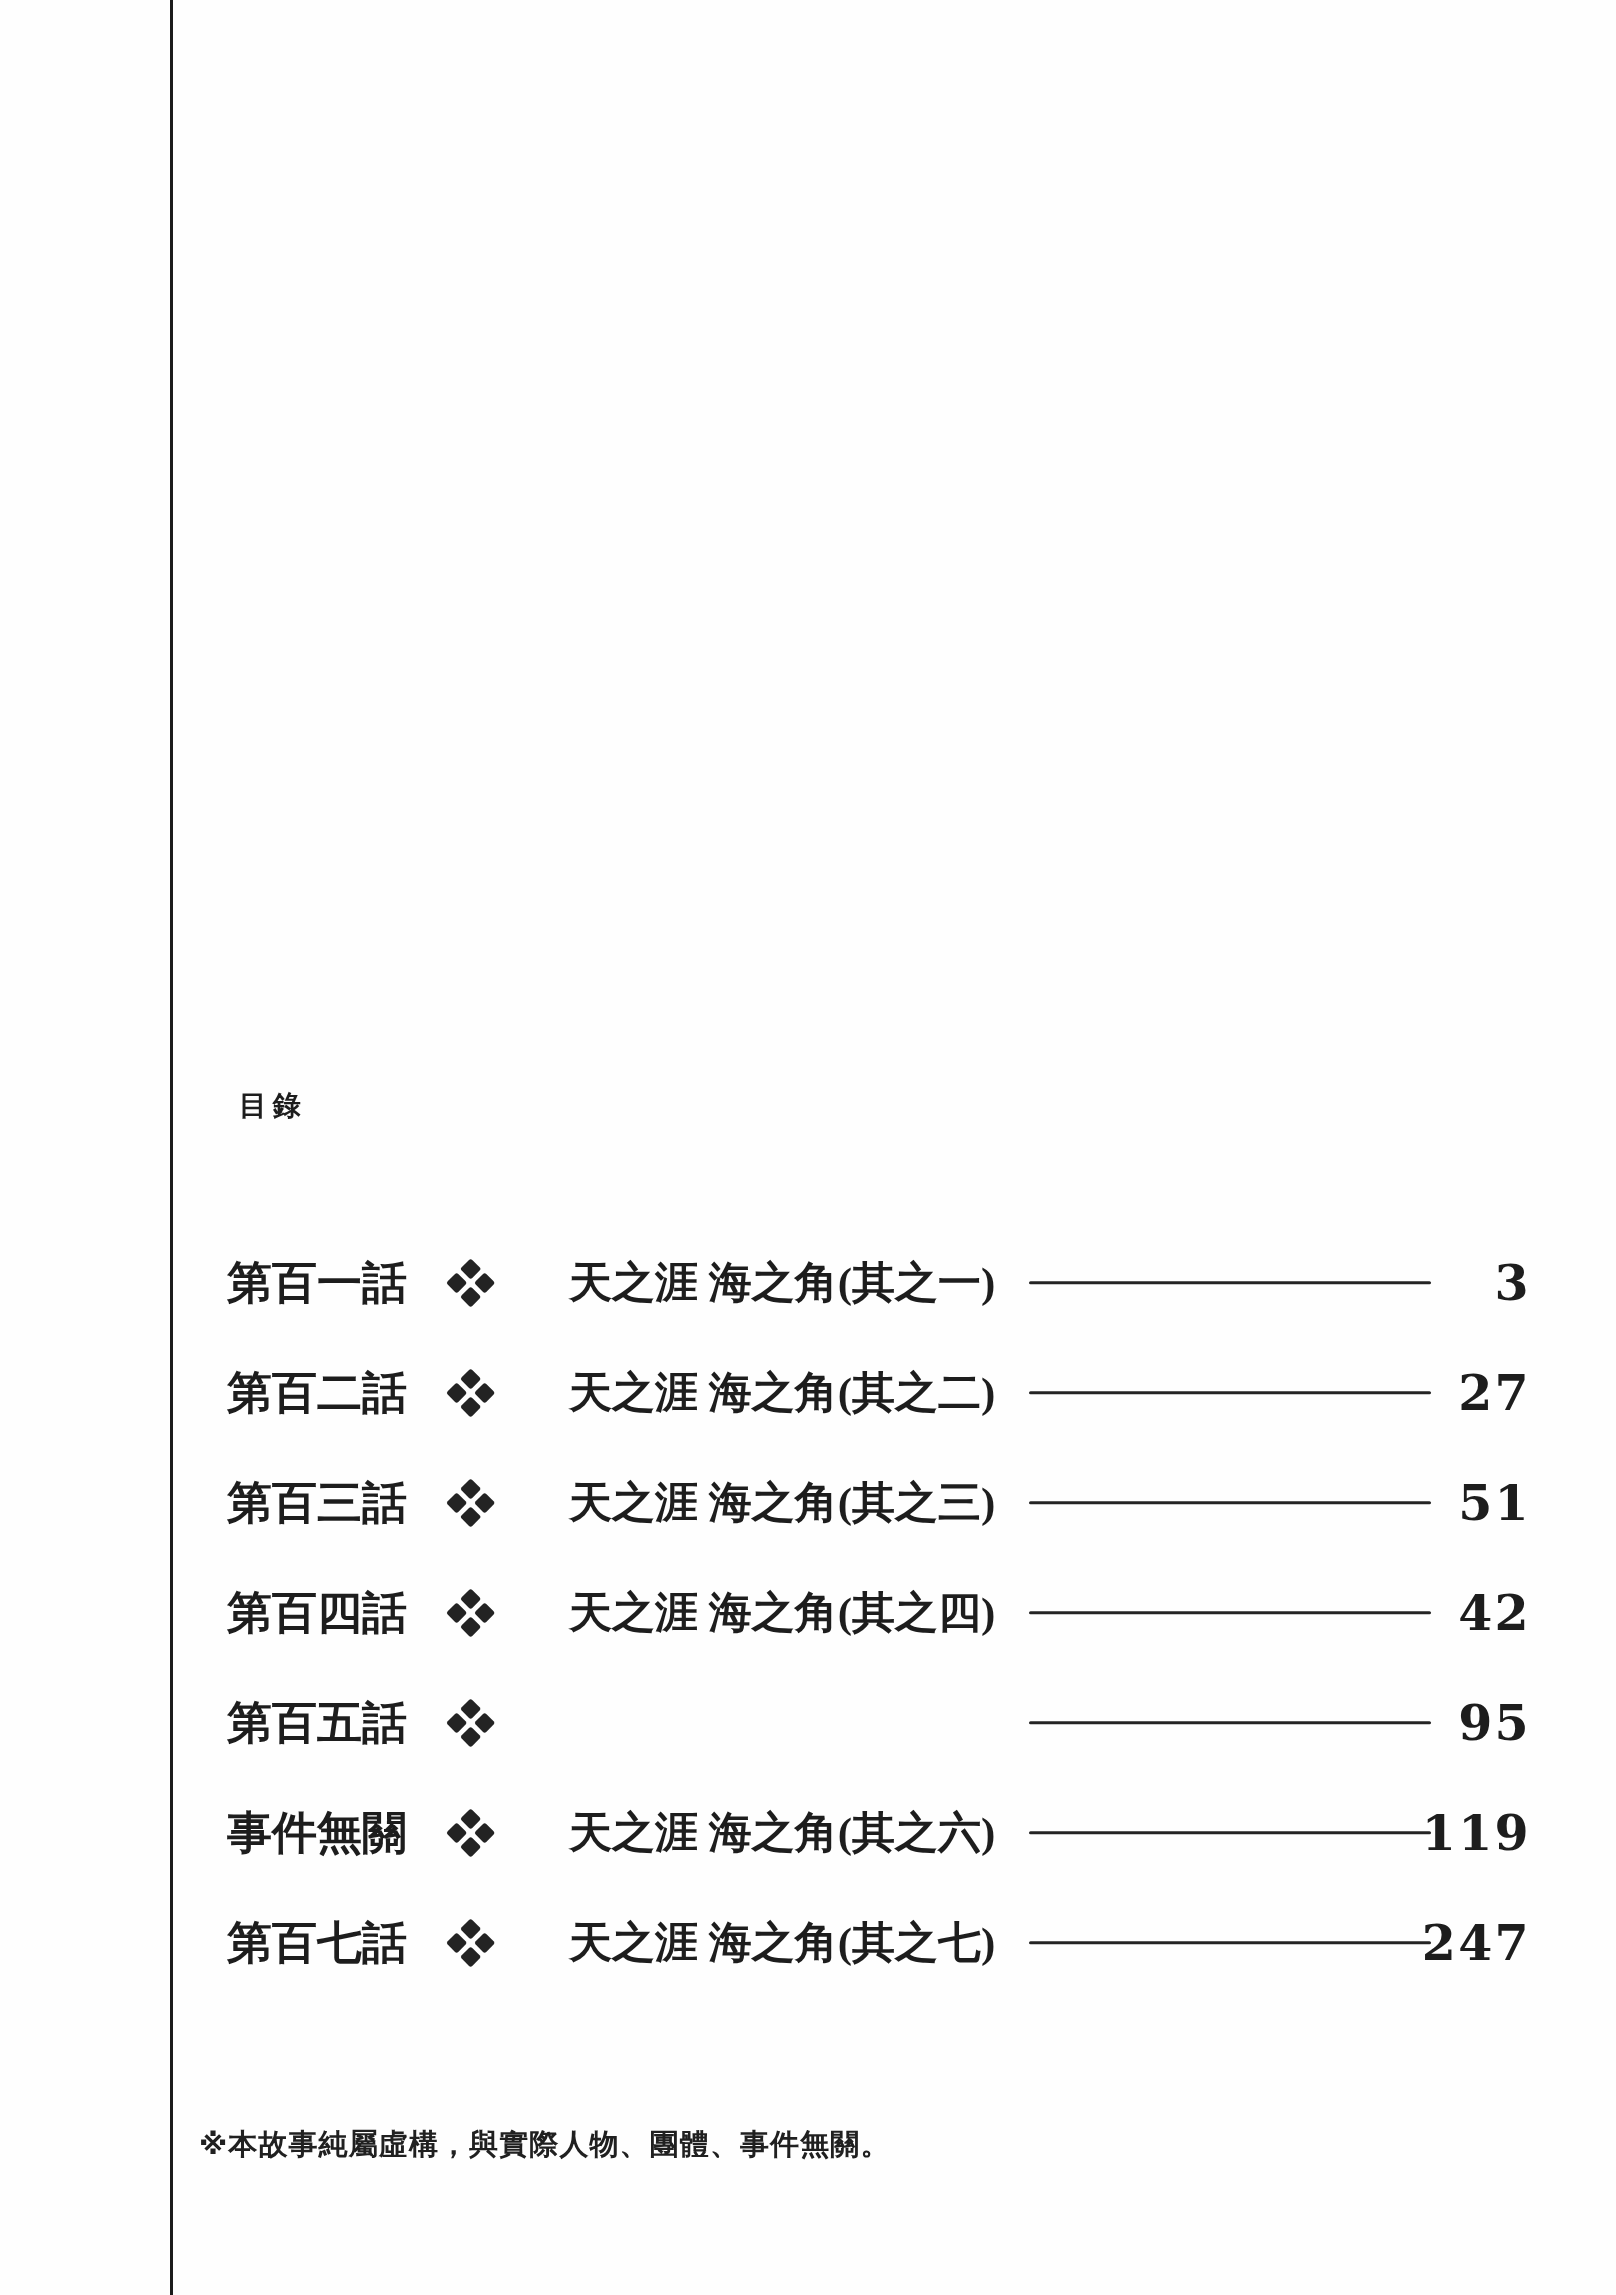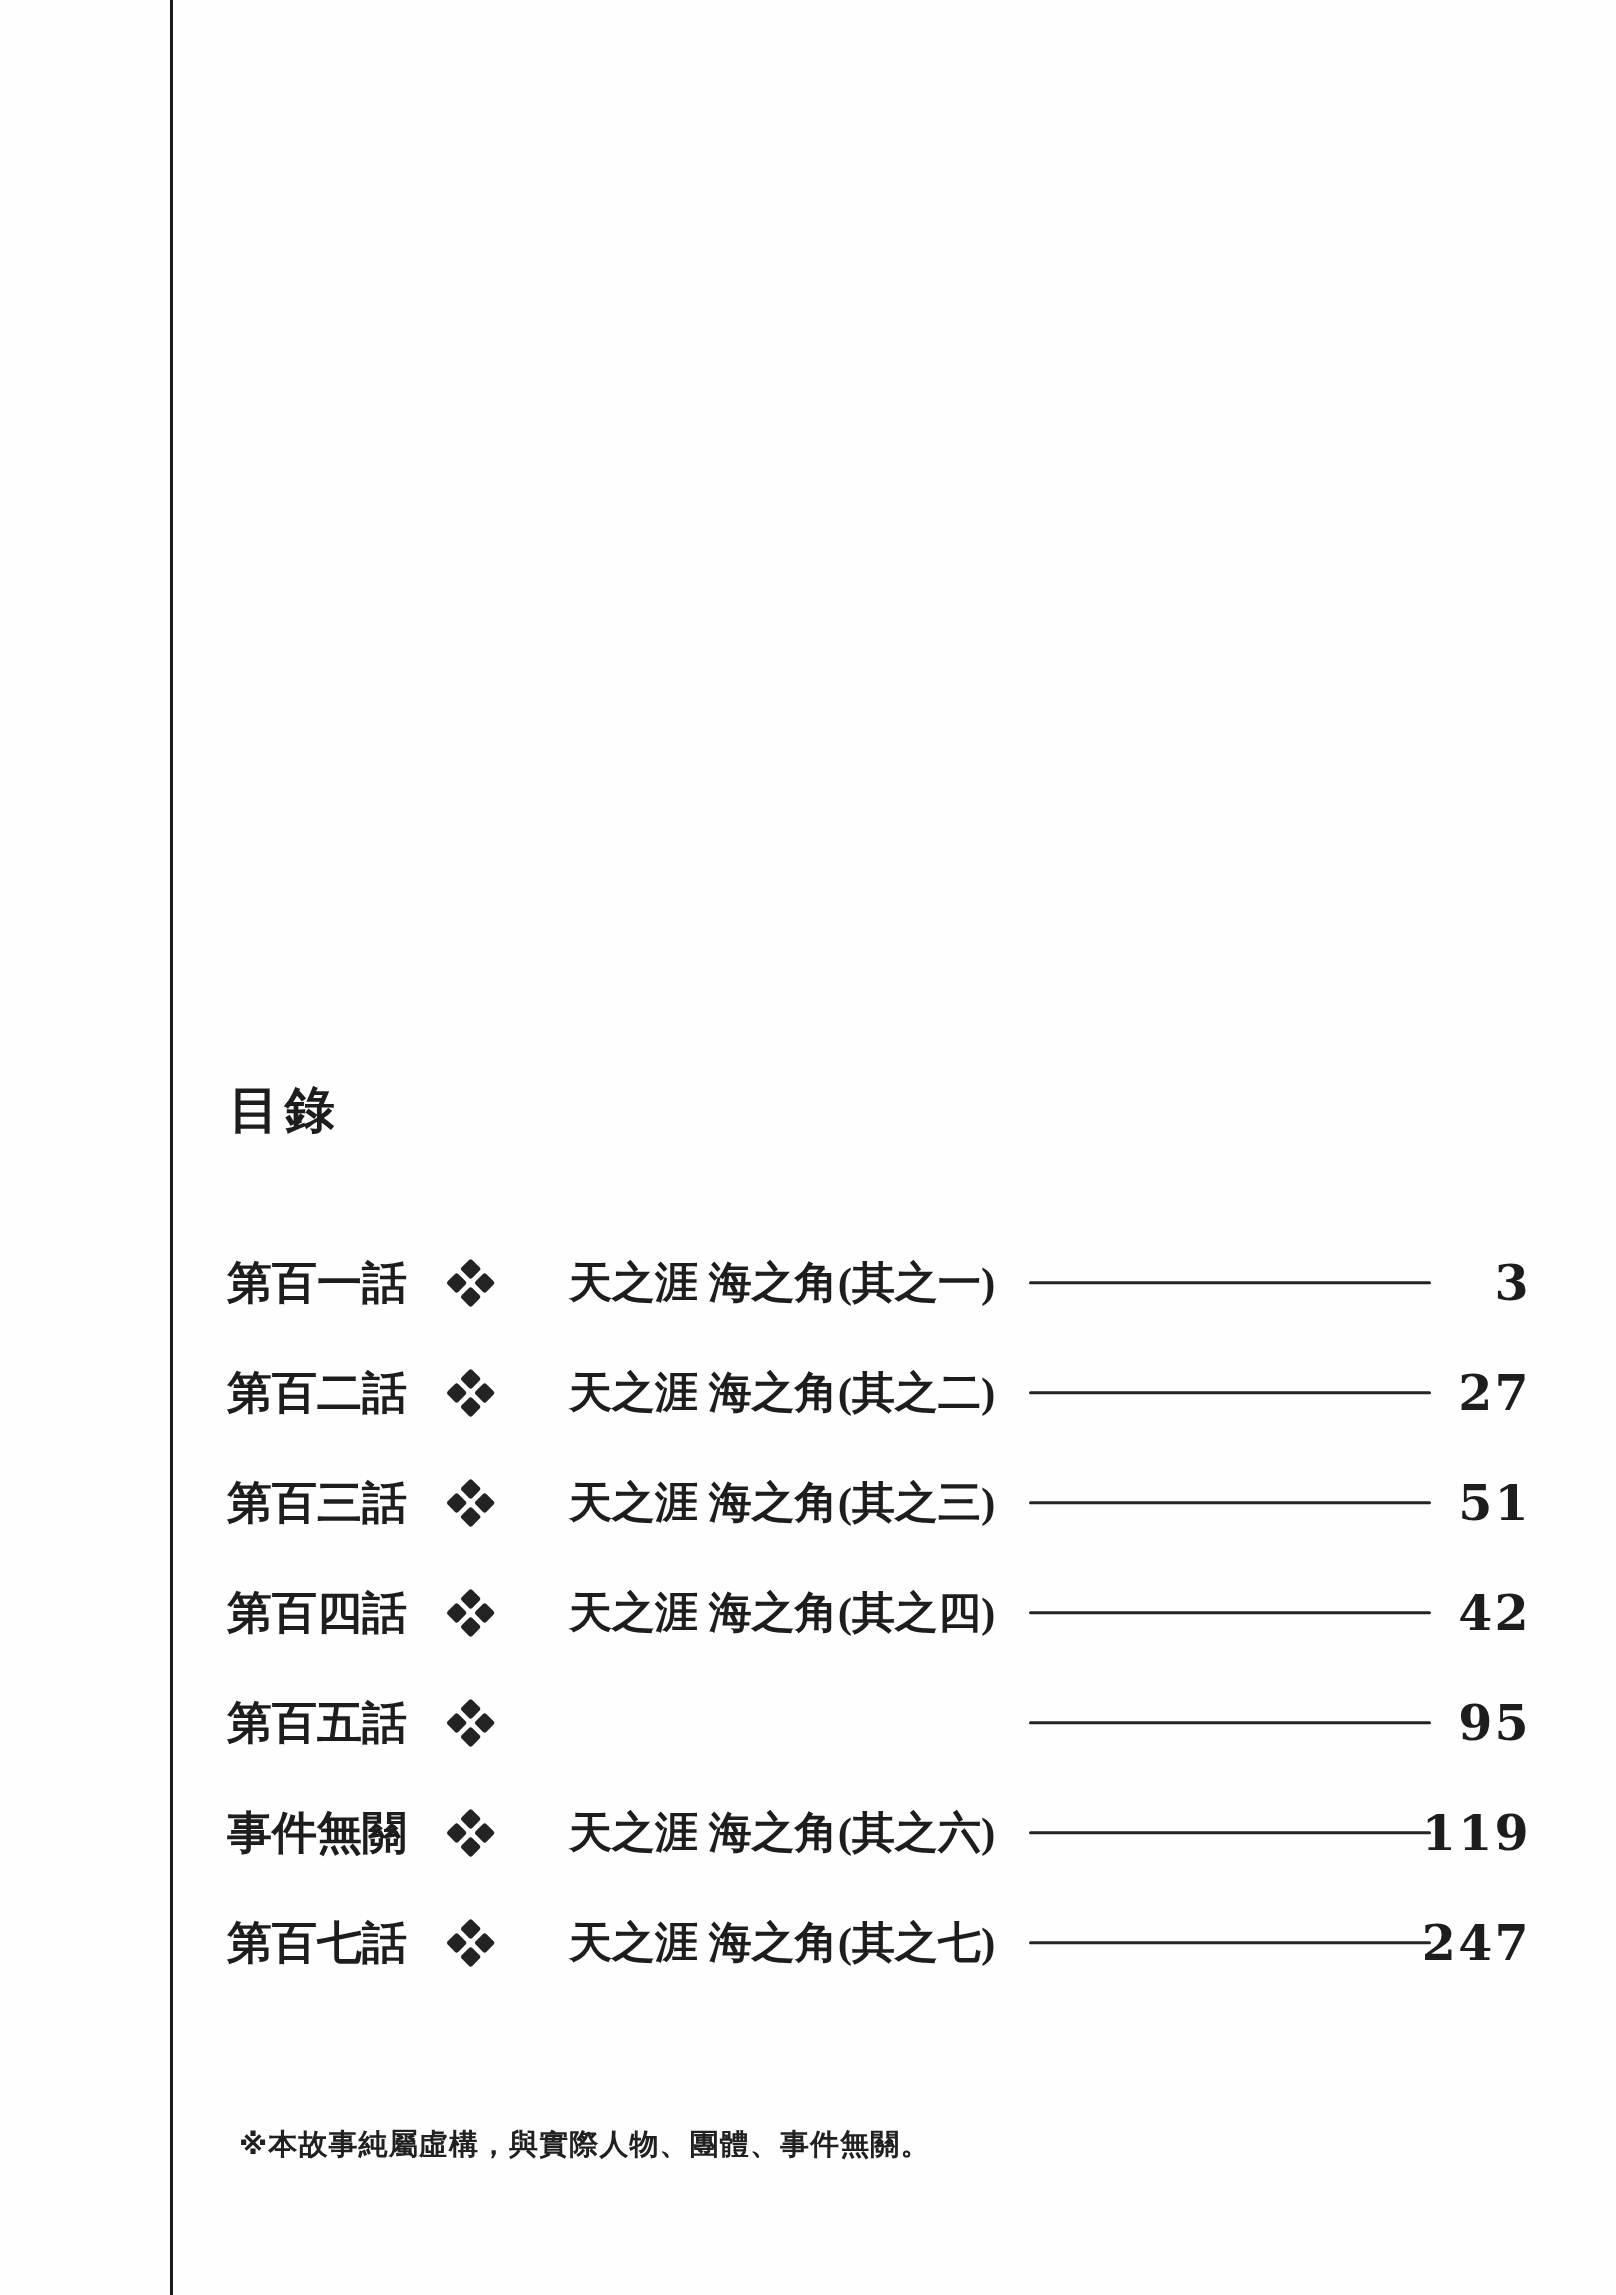--- a/index.html
+++ b/index.html
@@ -21,22 +21,22 @@
     left: 170px;
     top: 0;
     width: 2.8px;
     height: 100%;
     background: #1b1b1b;
   }
   .heading {
     position: absolute;
     left: 227px;
     top: 1075px;
-    margin: 2px;
-    font-size: 50px;
+    margin: 12px;
+    font-size: 28px;
     font-weight: 700;
     letter-spacing: 5.7px;
     color: #1d1d1d;
     text-align: center;
   }
   .rows {
     position: absolute;
     left: 3px;
     top: 1228px;
     width: 100%;
@@ -101,21 +101,20 @@
   .footer-note {
     position: absolute;
     left: 199px;
     top: 2125px;
     font-family: "Liberation Sans", "DejaVu Sans", sans-serif;
     font-size: 29px;
     font-weight: 600;
     letter-spacing: 1.1px;
     color: #202020;
     white-space: nowrap;
-    margin-left: 40px;
   }
 </style>
 </head>
 <body>
 
 <div class="page">
   <div class="vline"></div>
 
   <h1 class="heading">目錄</h1>
 

